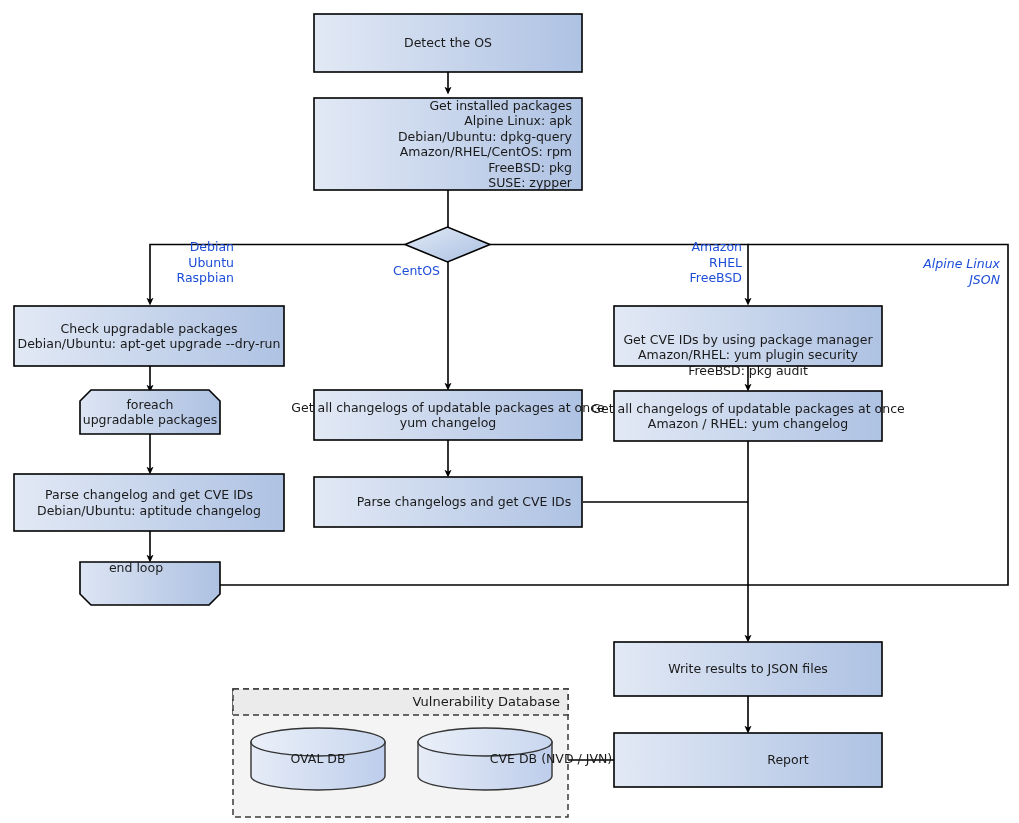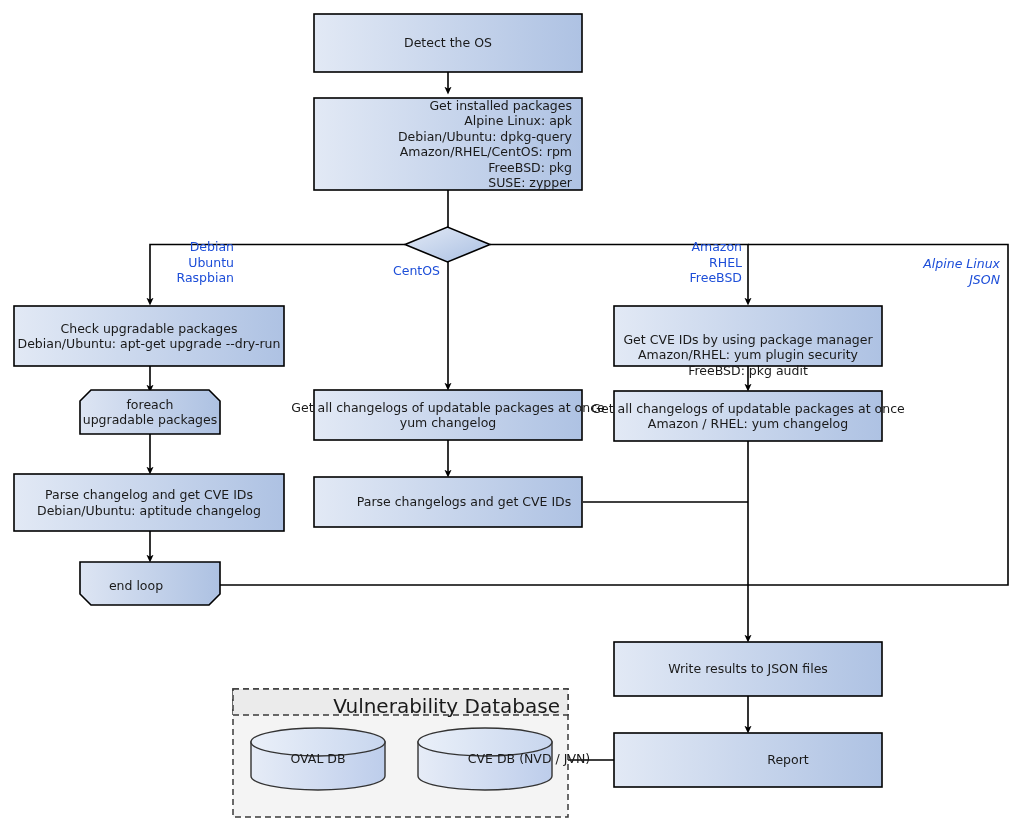--- a/index.html
+++ b/index.html
@@ -38,21 +38,21 @@
   .edge-label {
     position: absolute;
     font-size: 12.5px;
     color: #1d4ed8;
     line-height: 15.5px;
     text-align: right;
     white-space: nowrap;
   }
   .grp-title {
     position: absolute;
-    font-size: 20px;
+    font-size: 13px;
     color: #1a1a1a;
     text-align: right;
     white-space: nowrap;
   }
 </style>
 </head>
 <body>
 
 <div id="canvas">
 
@@ -194,21 +194,21 @@
   <div class="node-label" style="left:80px; top:390px; width:140px; height:44px; flex-direction:column;">
     <div>foreach</div>
     <div>upgradable  packages</div>
   </div>
 
   <div class="node-label" style="left:14px; top:474px; width:270px; height:57px; flex-direction:column;">
     <div>Parse changelog and get  CVE IDs</div>
     <div>Debian/Ubuntu: aptitude changelog</div>
   </div>
 
-  <div class="node-label" style="left:80px; top:564px; width:112px; height:43px;">
+  <div class="node-label" style="left:80px; top:546px; width:112px; height:43px;">
     <span>end loop</span>
   </div>
 
   <div class="node-label" style="left:314px; top:390px; width:268px; height:50px; flex-direction:column; overflow:visible;">
     <div>Get all changelogs of updatable packages at once</div>
     <div>yum changelog</div>
   </div>
 
   <div class="node-label" style="left:314px; top:477px; width:268px; height:50px;margin-left:16px;">
     <span>Parse changelogs and get CVE IDs</span>
@@ -233,17 +233,17 @@
     <span>Report</span>
   </div>
 
   <div class="grp-title" style="left:233px; top:694px; width:327px;">
     <span>Vulnerability Database</span>
   </div>
 
   <div class="node-label" style="left:251px; top:744px; width:134px; height:30px;">
     <span>OVAL DB</span>
   </div>
-  <div class="node-label" style="left:418px; top:744px; width:134px; height:30px;padding-left:44px;">
+  <div class="node-label" style="left:440px; top:744px; width:134px; height:30px;padding-left:44px;">
     <span>CVE DB (NVD / JVN)</span>
   </div>
 
 </div>
 
 </body></html>

